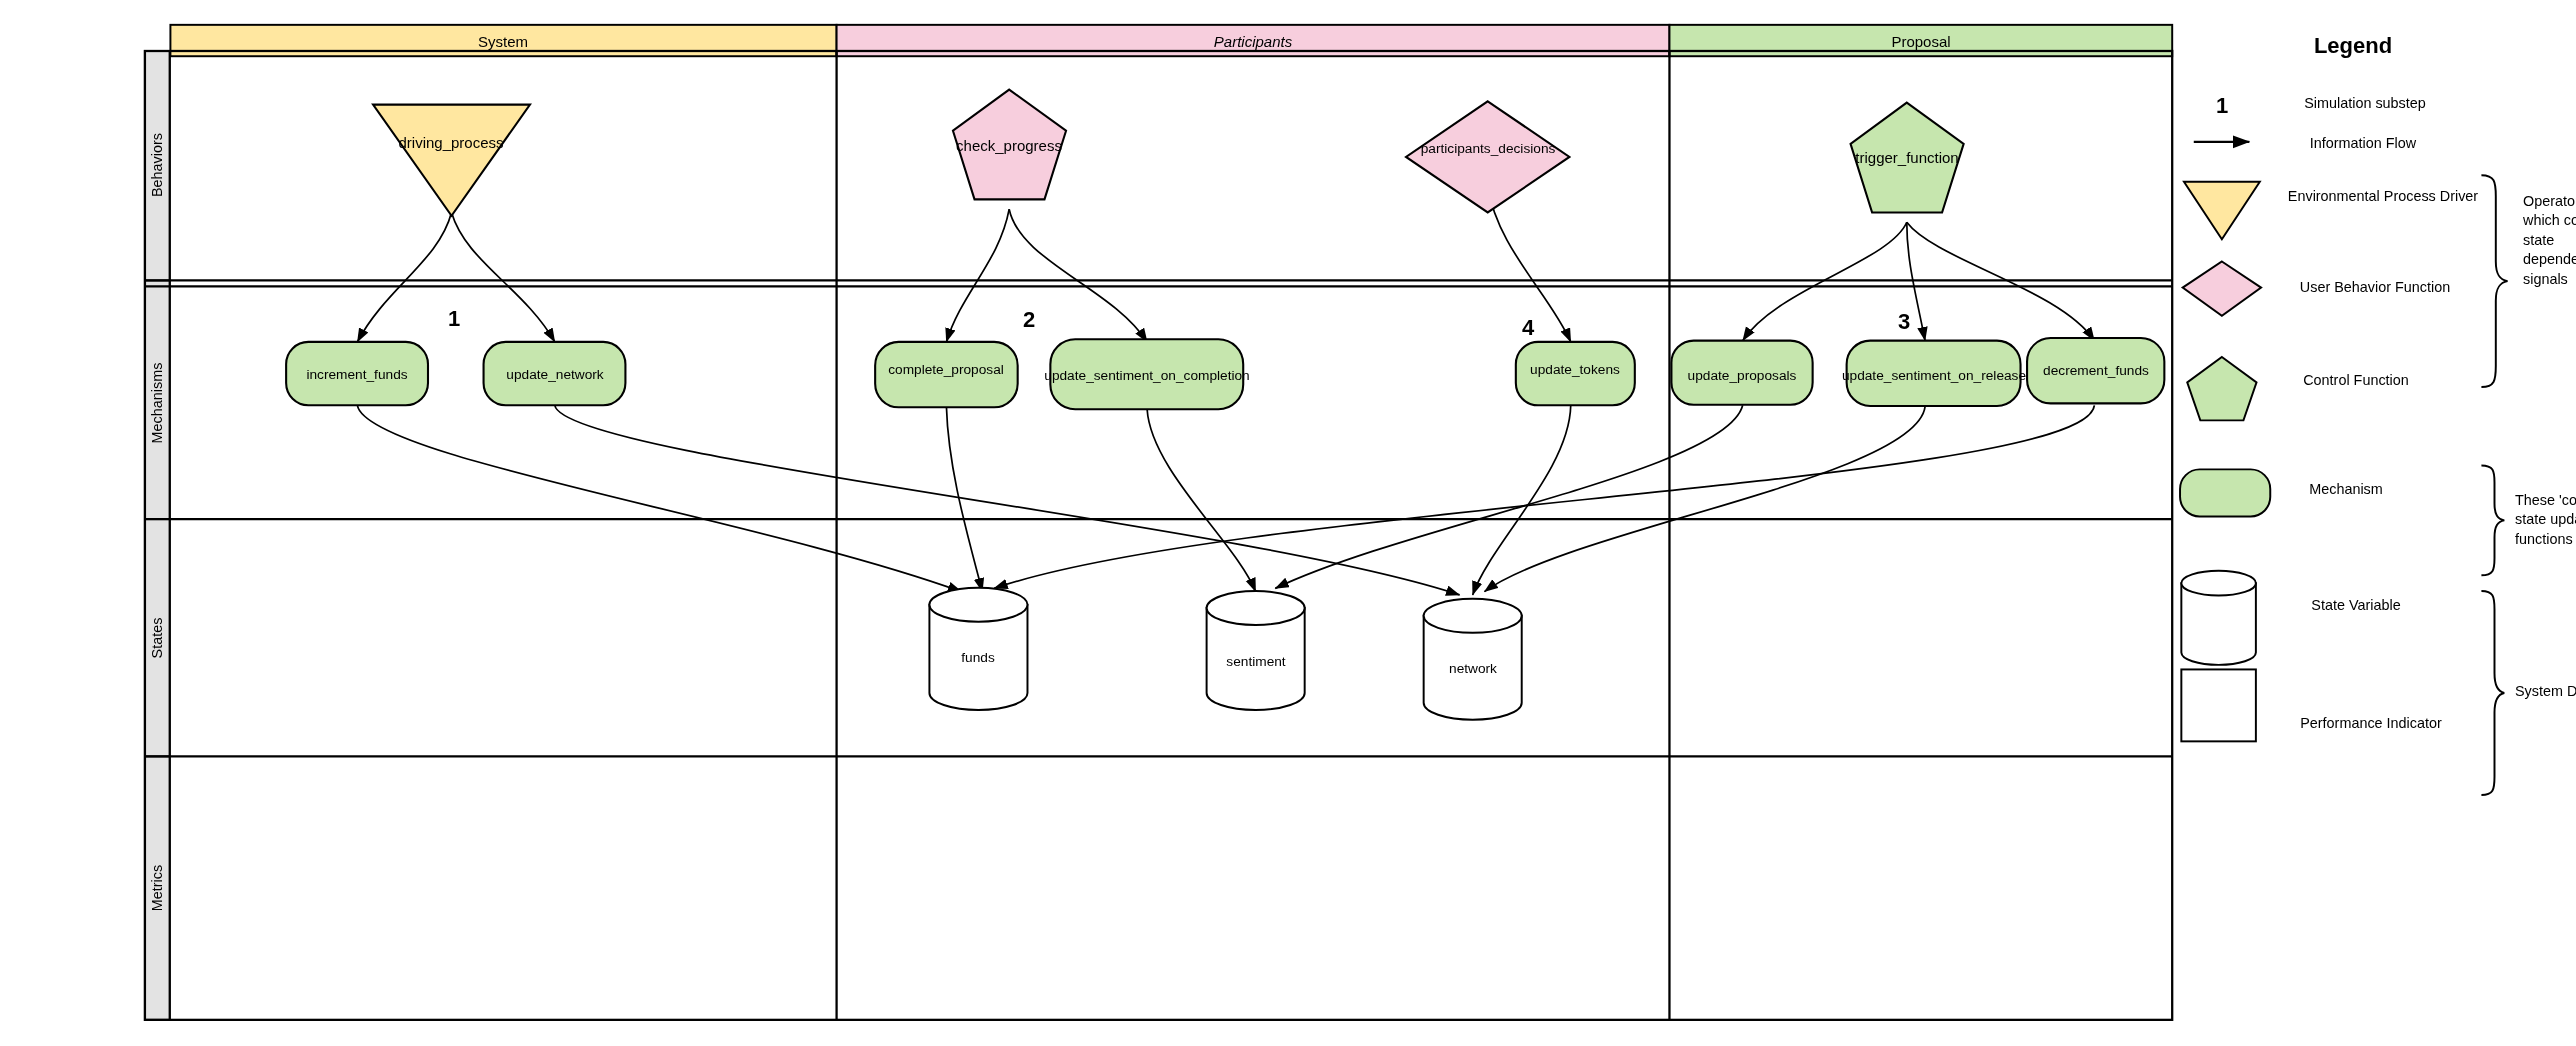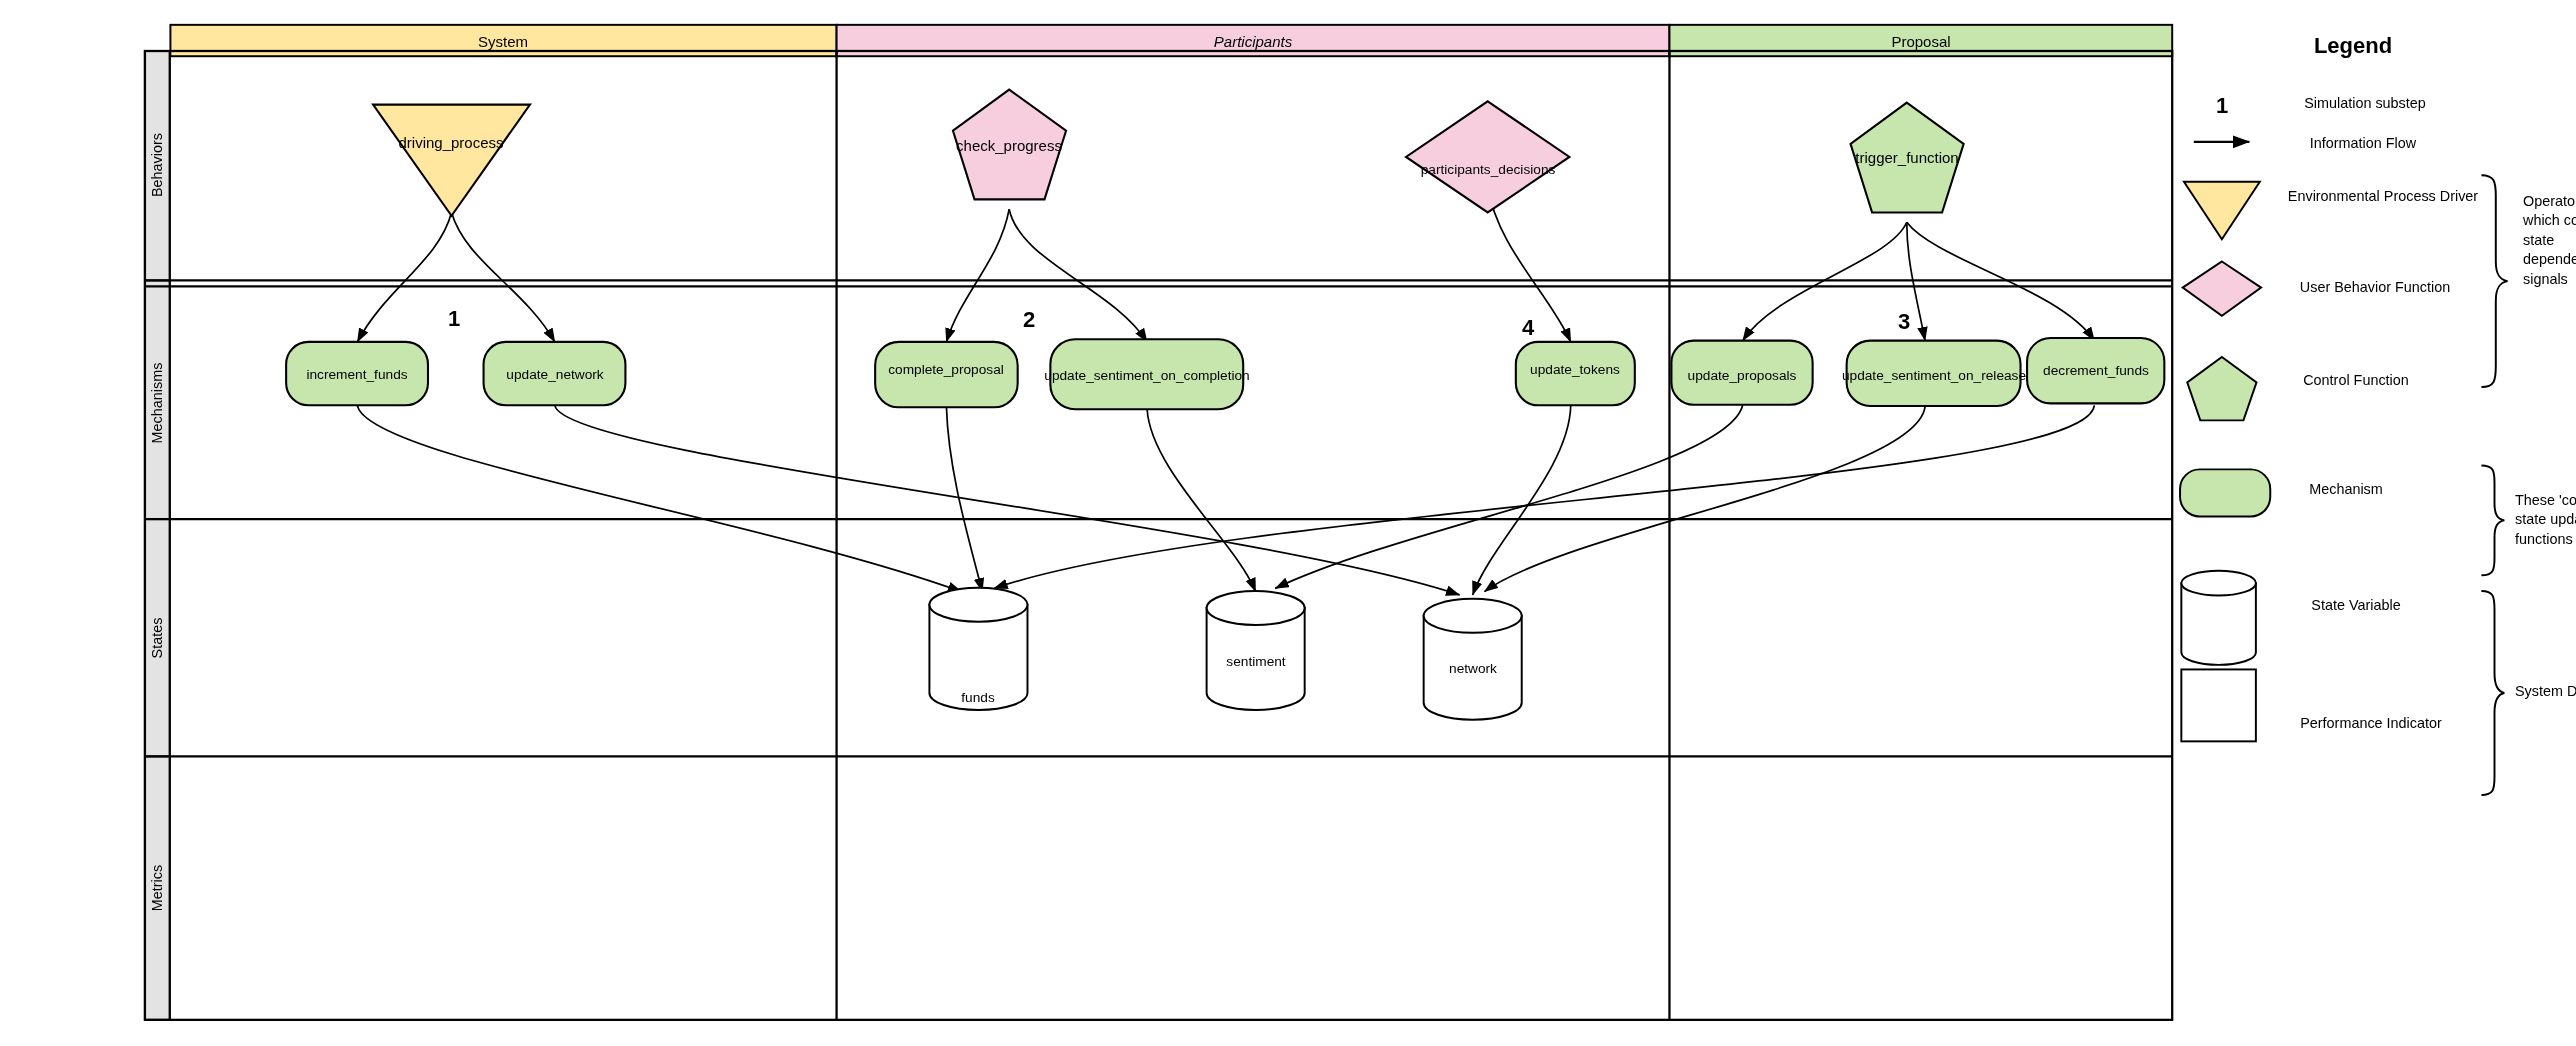--- a/index.html
+++ b/index.html
@@ -210,33 +210,33 @@
   <div class="lbl lane-title ctr" style="left:1253px; top:41px;font-style:italic;">Participants</div>
   <div class="lbl lane-title ctr" style="left:1921px; top:41px;text-align:center;">Proposal</div>
 
   <div class="lbl row-title vert" style="left:157px; top:165px;">Behaviors</div>
   <div class="lbl row-title vert" style="left:157px; top:403px;">Mechanisms</div>
   <div class="lbl row-title vert" style="left:157px; top:638px;">States</div>
   <div class="lbl row-title vert" style="left:157px; top:888px;">Metrics</div>
 
   <div class="lbl node-label ctr" style="left:451px; top:142px;">driving_process</div>
   <div class="lbl node-label ctr" style="left:1009px; top:145px;">check_progress</div>
-  <div class="lbl node-label-sm ctr" style="left:1488px; top:169px;">participants_decisions</div>
+  <div class="lbl node-label-sm ctr" style="left:1488px; top:148px;">participants_decisions</div>
   <div class="lbl node-label ctr" style="left:1907px; top:157px;">trigger_function</div>
 
   <div class="lbl node-label-sm ctr" style="left:357px; top:374px;">increment_funds</div>
   <div class="lbl node-label-sm ctr" style="left:555px; top:374px;">update_network</div>
   <div class="lbl node-label-sm ctr" style="left:946px; top:369px;">complete_proposal</div>
   <div class="lbl node-label-sm ctr" style="left:1147px; top:375px;">update_sentiment_on_completion</div>
   <div class="lbl node-label-sm ctr" style="left:1575px; top:369px;text-align:right;">update_tokens</div>
   <div class="lbl node-label-sm ctr" style="left:1742px; top:375px;">update_proposals</div>
   <div class="lbl node-label-sm ctr" style="left:1934px; top:375px;">update_sentiment_on_release</div>
   <div class="lbl node-label-sm ctr" style="left:2096px; top:370px;">decrement_funds</div>
 
-  <div class="lbl node-label-sm ctr" style="left:978px; top:657px;margin-top:40px;">funds</div>
+  <div class="lbl node-label-sm ctr" style="left:978px; top:657px;">funds</div>
   <div class="lbl node-label-sm ctr" style="left:1256px; top:661px;">sentiment</div>
   <div class="lbl node-label-sm ctr" style="left:1473px; top:668px;">network</div>
 
   <div class="lbl substep-num ctr" style="left:454px; top:319px;">1</div>
   <div class="lbl substep-num ctr" style="left:1029px; top:320px;">2</div>
   <div class="lbl substep-num ctr" style="left:1528px; top:328px;">4</div>
   <div class="lbl substep-num ctr" style="left:1904px; top:322px;">3</div>
 
   <div class="lbl legend-title ctr" style="left:2353px; top:46px;">Legend</div>
 

